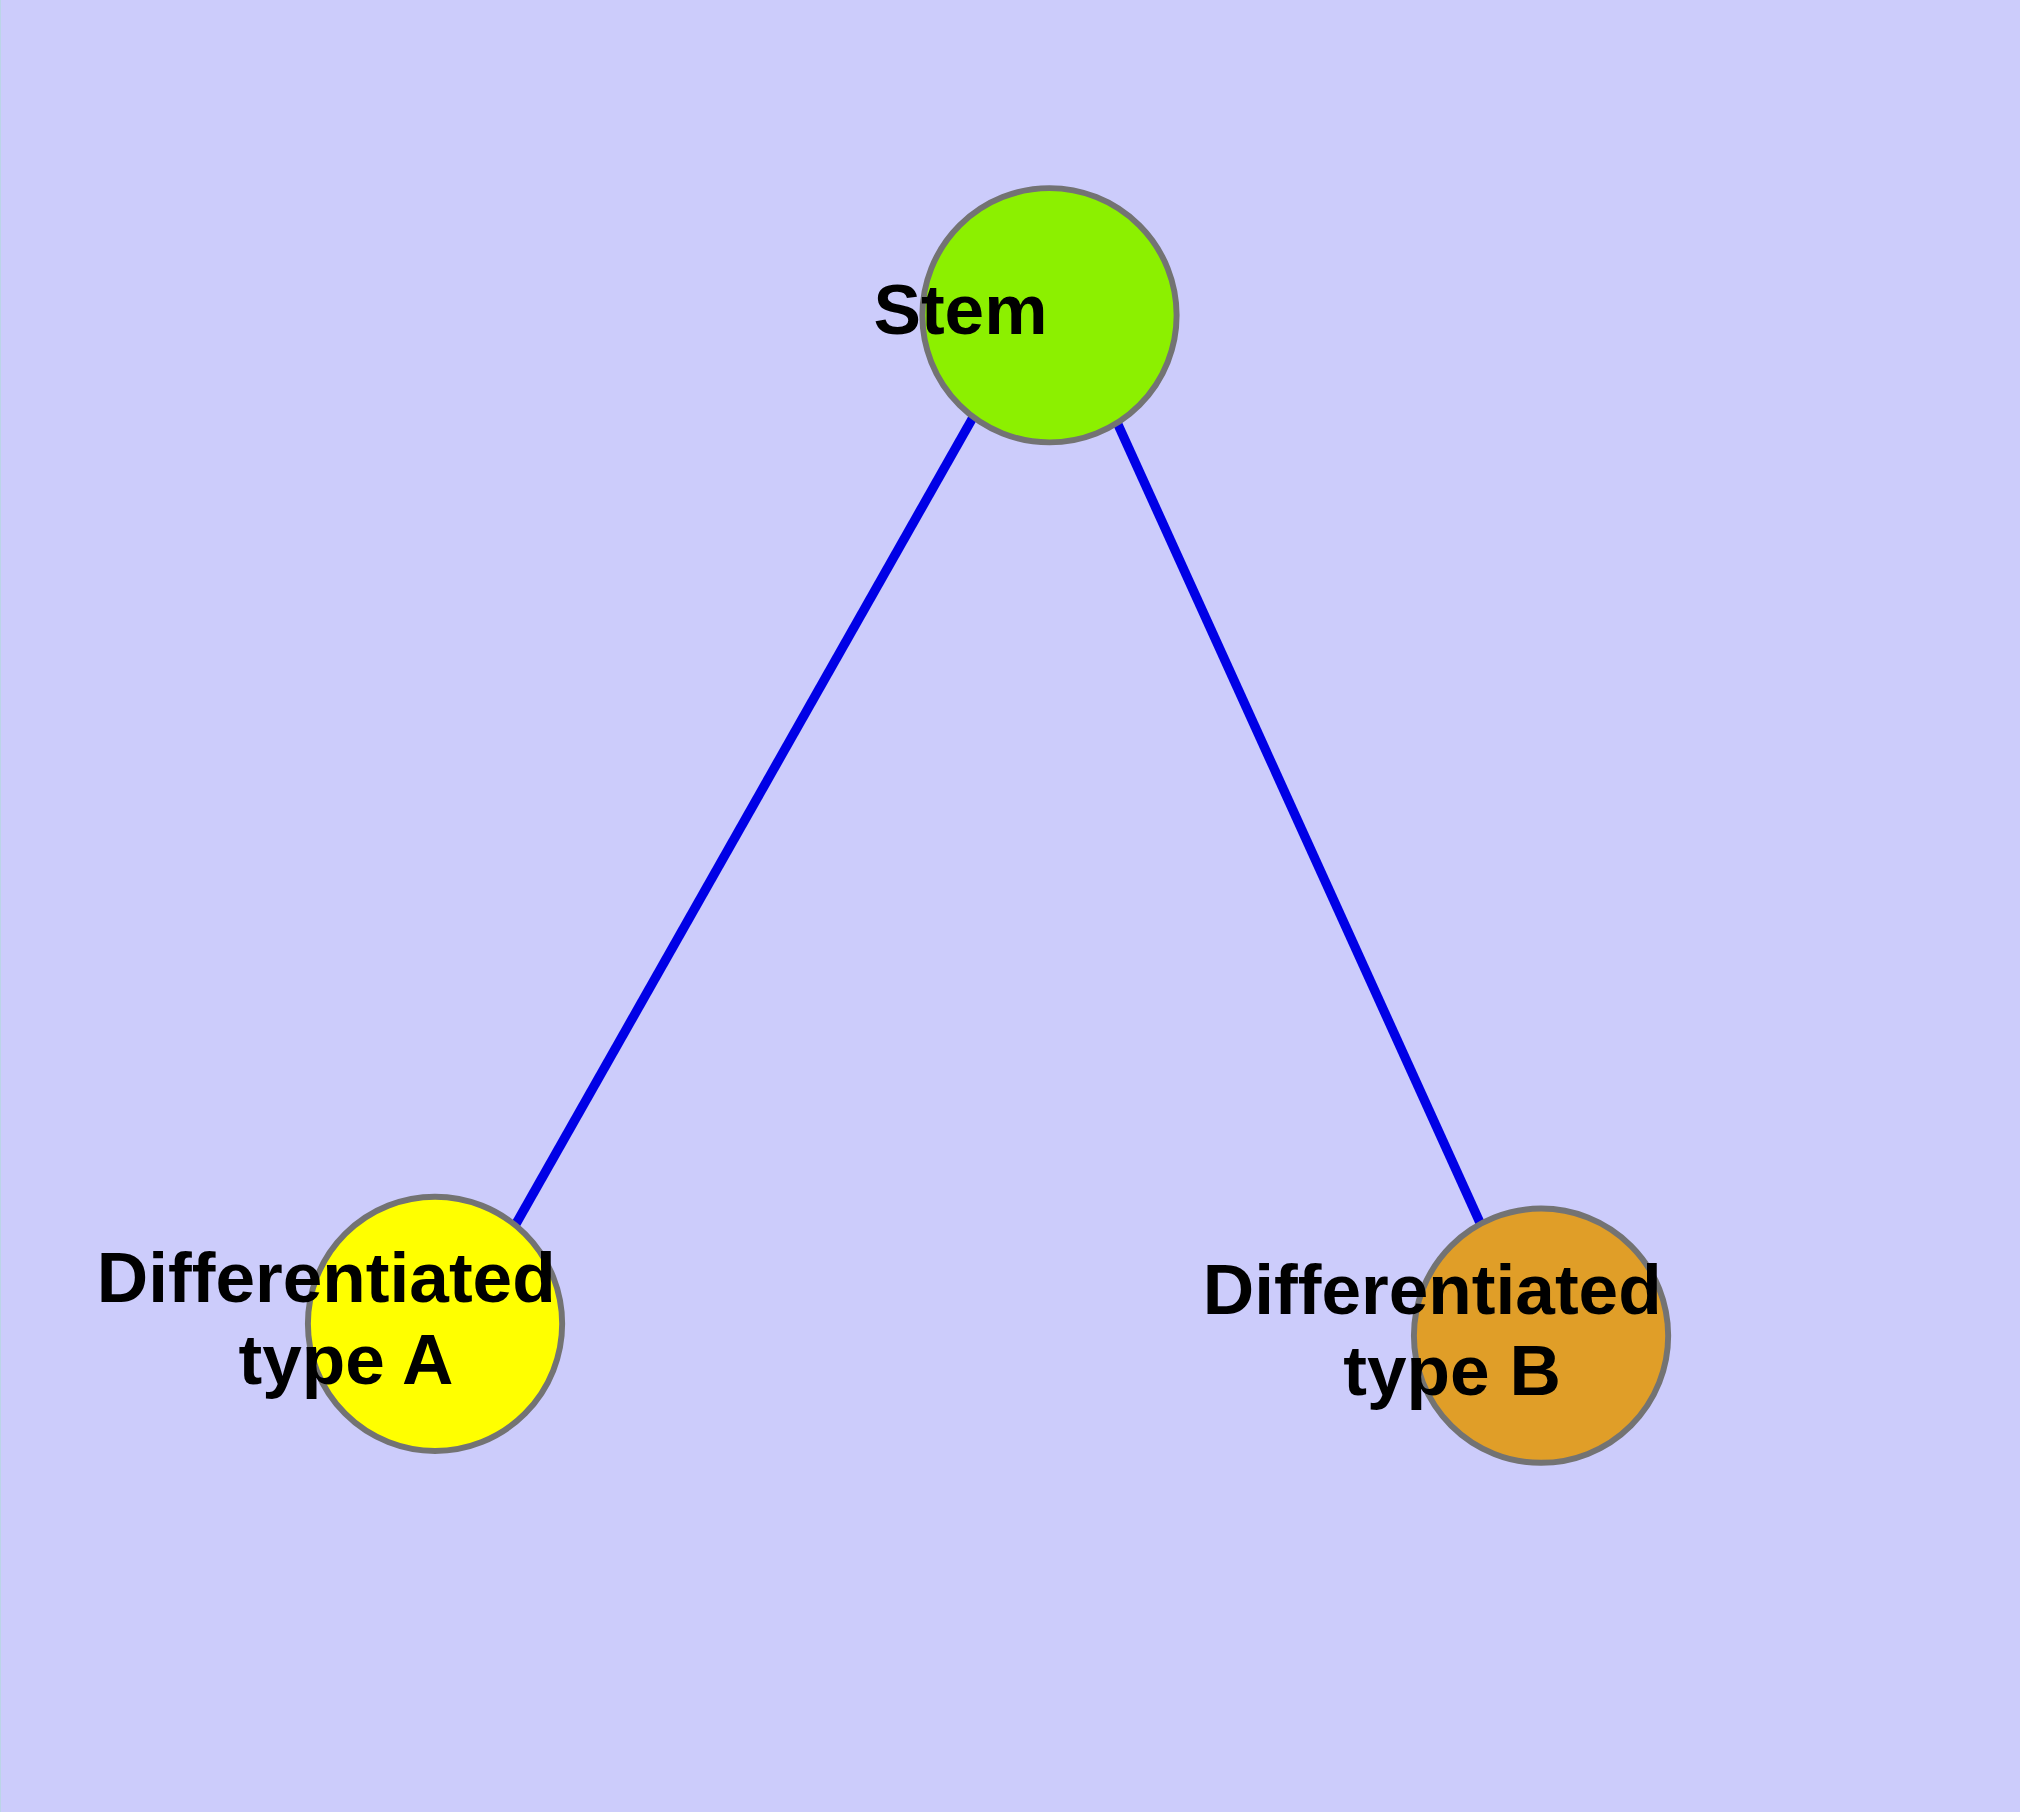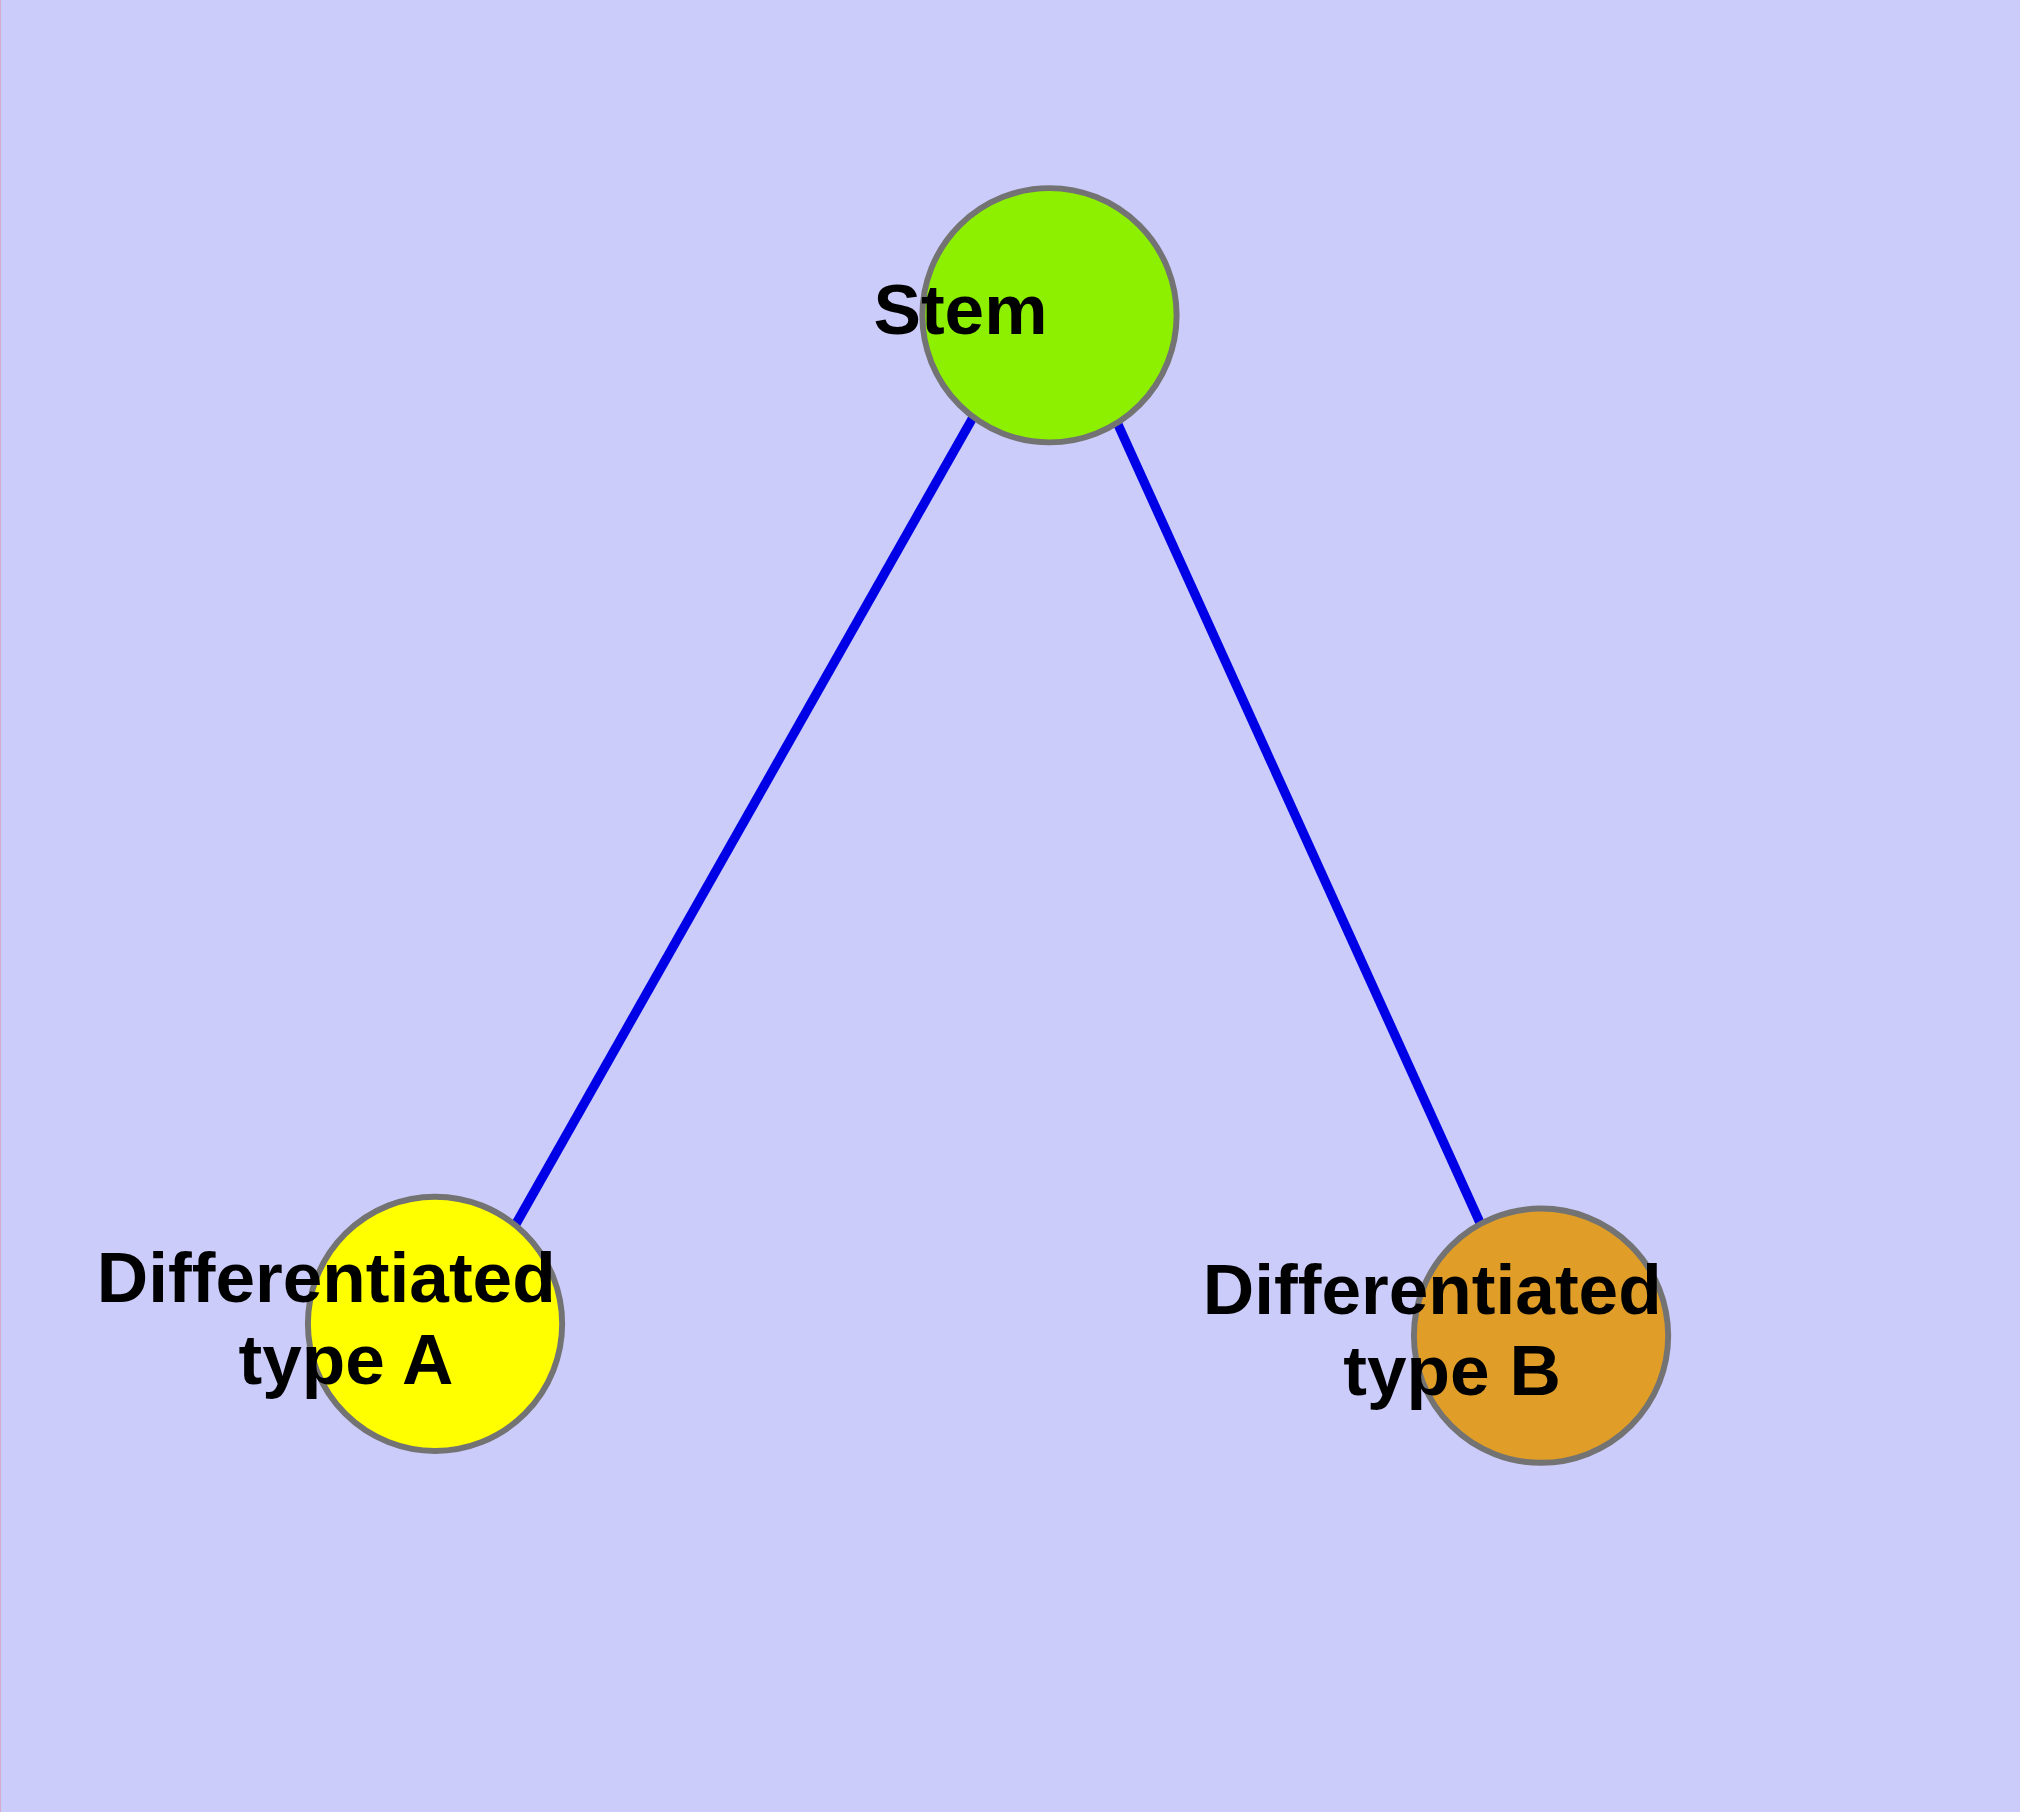--- a/index.html
+++ b/index.html
@@ -36,21 +36,21 @@
     paint-order: normal;
     white-space: pre;
   }
   .edge-line {
     stroke-linecap: butt;
   }
 </style>
 </head>
 <body style="width: 2021px; height: 1812px;">
 
-<div id="graph-canvas" style="width: 1609px; height: 1812px; background: #ef4444; text-decoration: underline;">
+<div id="graph-canvas" style="width: 1609px; height: 1812px; background: #86efac; text-decoration: underline;">
   <svg id="graph-svg" viewBox="0 0 2384 2138" xmlns="http://www.w3.org/2000/svg" style="width: 2021px; height: 1812px;">
 
     <rect x="0" y="0" width="2384" height="2138" fill="#ccccfb"></rect>
 
     <g>
       <line class="edge-line" x1="1148" y1="492" x2="604" y2="1452" stroke="#0000e6" stroke-width="11"></line>
       <line class="edge-line" x1="1313" y1="488" x2="1752" y2="1456" stroke="#0000e6" stroke-width="11"></line>
     </g>
 
     <g>

